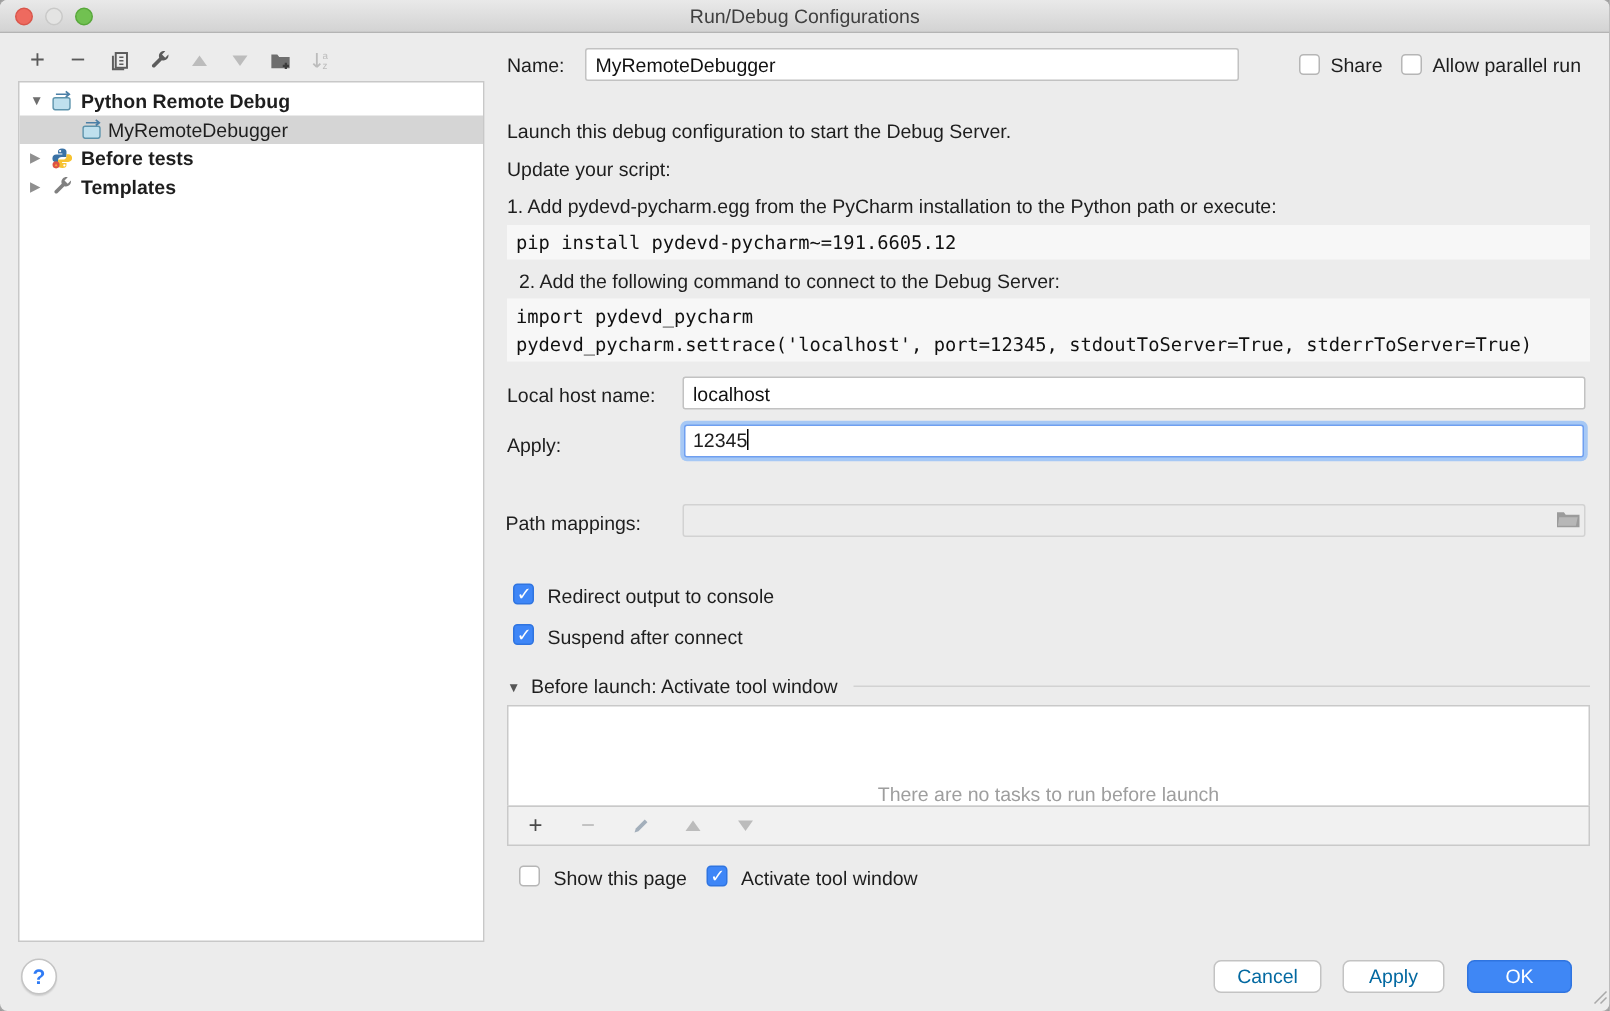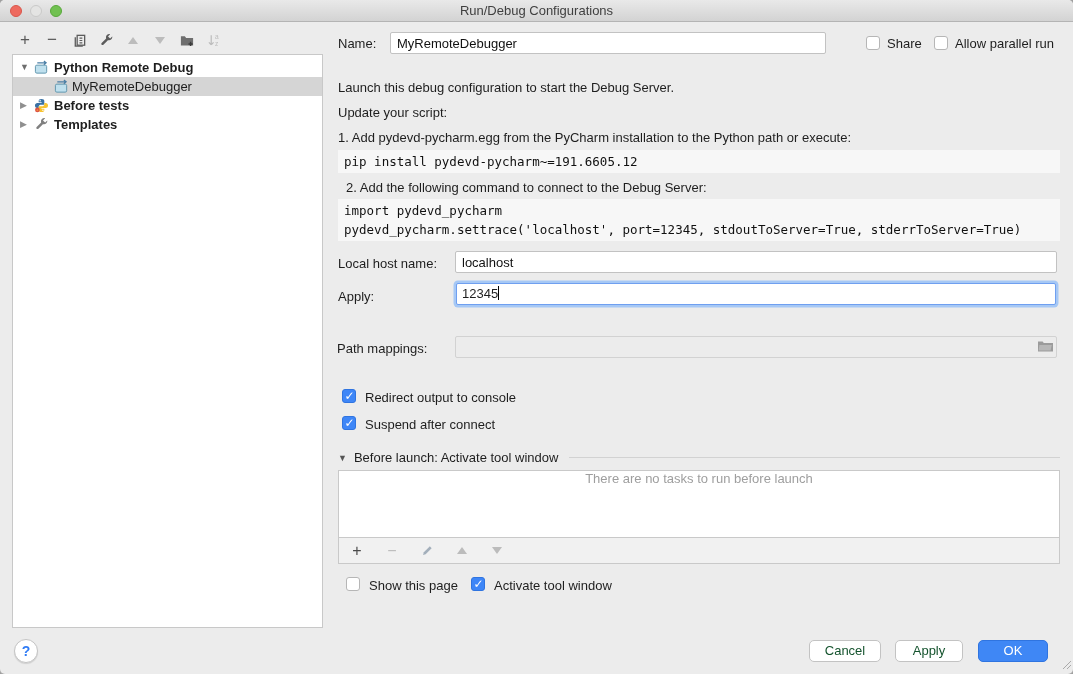--- a/index.html
+++ b/index.html
@@ -48,26 +48,26 @@
 
   
   .cb { position:absolute; width:14px; height:14px; border-radius:3px; background:#fff; border:1px solid #b6b6b6; }
   .cb.checked { background:#3e86f7; border-color:#2f74e0; }
   .cb.checked::after { content:"✓"; position:absolute; left:1.5px; top:-1px; color:#fff; font-size:12px; font-weight:bold; }
 
   
   .section-head { position:absolute; left:338px; top:450px; width:722px; display:flex; align-items:center; gap:7px; }
   .section-head .tw { font-size:9px; color:#555; }
   .section-head .line { flex:1; height:1px; background:#d2d2d2; margin-left:4px; }
-  .tasks-box { position:absolute; left:338px; top:470px; width:722px; height:68px; background:#fff; border:1px solid #c9c9c9; display:flex; align-items:flex-start; justify-content:center; color:#9e9e9e; }
+  .tasks-box { position:absolute; left:338px; top:470px; width:722px; height:68px; background:#fff; border:1px solid #c9c9c9; display:flex; align-items:flex-end; justify-content:center; color:#9e9e9e; }
   .tasks-bar { position:absolute; left:338px; top:537px; width:722px; height:27px; background:#f1f1f1; border:1px solid #c9c9c9; display:flex; align-items:center; gap:17px; padding-left:9px; }
   .tasks-bar .ticon { font-size:14px; }
 
   
-  .btn { position:absolute; height:22px; border-radius:5px; background:#fff; border:1px solid #c3c3c3; font:13px "Liberation Sans","DejaVu Sans",sans-serif; text-align:center; line-height:20px; color:#14532d; cursor:default; }
+  .btn { position:absolute; height:22px; border-radius:5px; background:#fff; border:1px solid #c3c3c3; font:13px "Liberation Sans","DejaVu Sans",sans-serif; text-align:center; line-height:20px; color:#0369a1; cursor:default; }
   .btn.primary { background:#3f87f5; border-color:#2f74e0; color:#ffffff; }
   .help-circle { position:absolute; left:14px; top:639px; width:24px; height:24px; border-radius:50%; background:#fff; border:1px solid #c4c4c4; box-shadow:0 1px 1px rgba(0,0,0,.12); color:#2f7bf5; font-size:14px; font-weight:bold; text-align:center; line-height:22px; }
   .resize-grip { position:absolute; right:1px; bottom:1px; }
 </style>
 </head>
 <body>
 
 <div class="window">
 
   <div class="titlebar">

